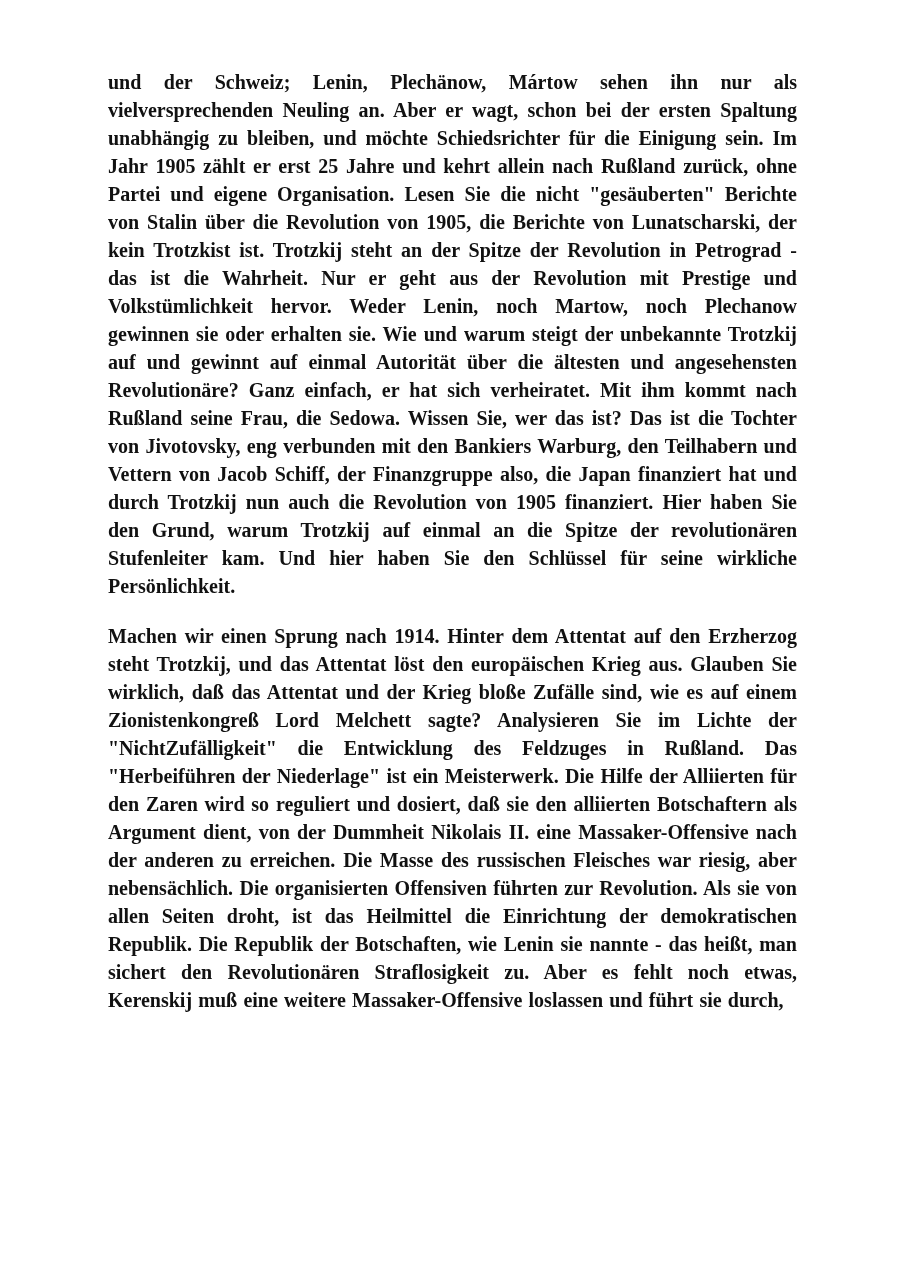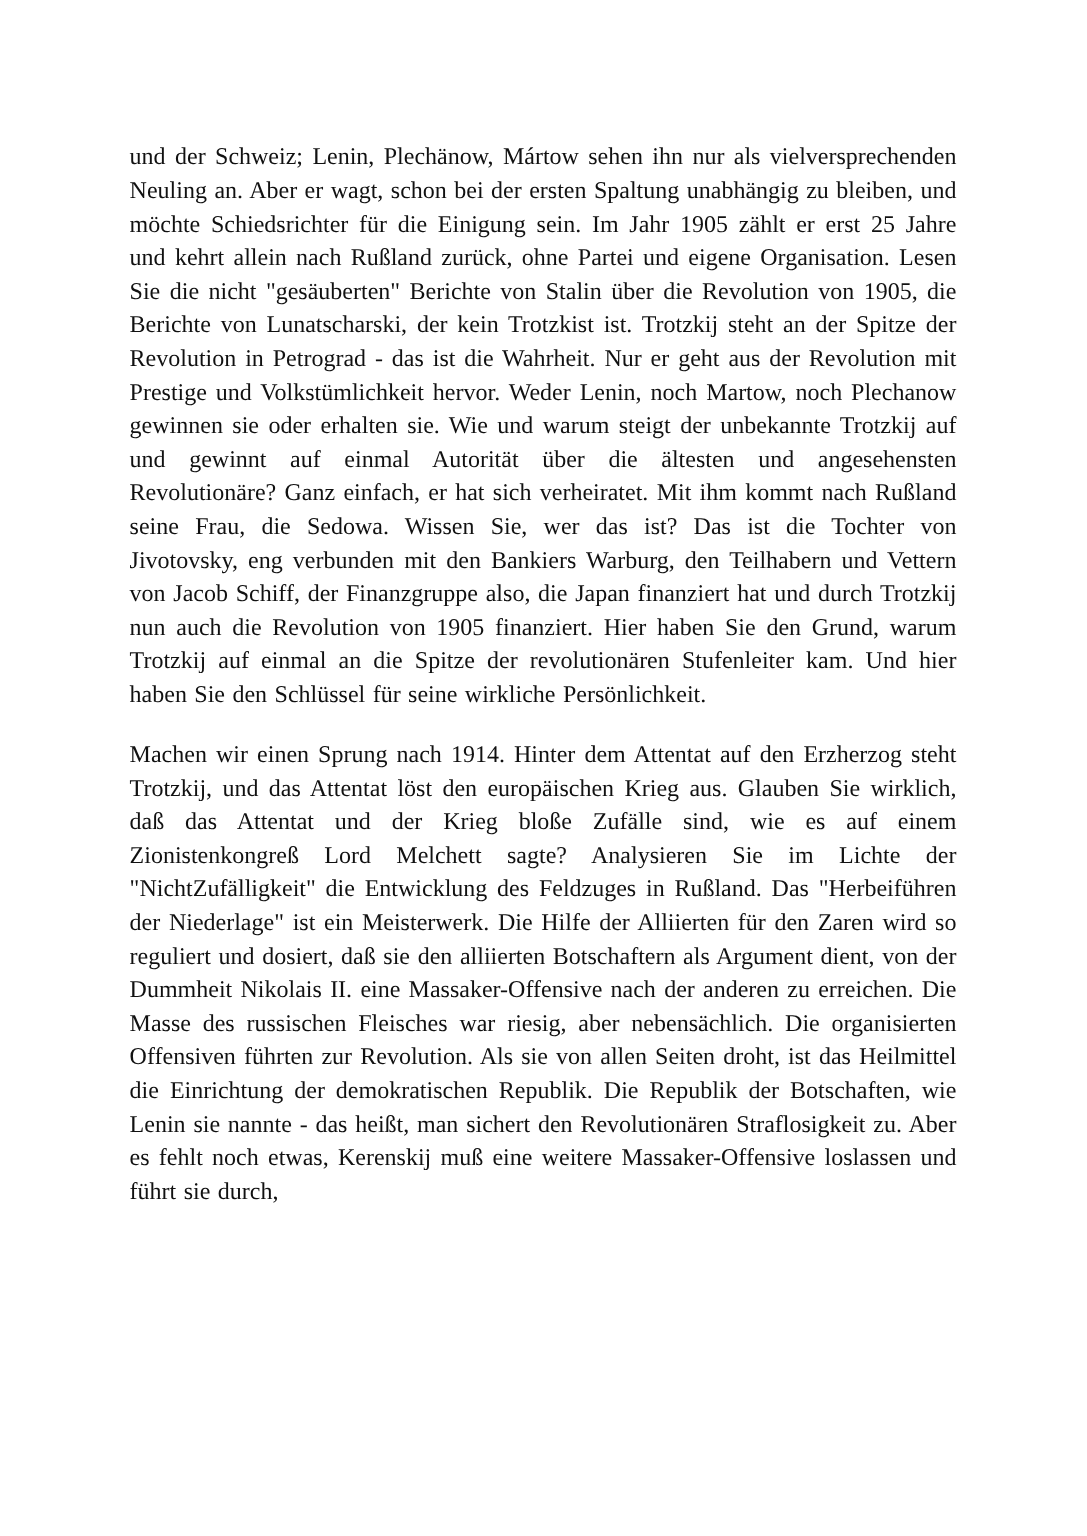--- a/index.html
+++ b/index.html
@@ -10,21 +10,22 @@
     body {
       width: 906px;
       height: 1280px;
       overflow: hidden;
     }
     .page {
       box-sizing: border-box;
       width: 906px;
       height: 1280px;
       background: #ffffff;
-      padding: 117px 109px 0 108px;
+      padding: 68px 109px 0 108px;
+      font-weight: bold;
     }
     .para {
       margin: 0 0 22px 0;
       font-family: "Liberation Serif", "DejaVu Serif", serif;
       font-size: 20px;
       line-height: 28px;
       color: #111111;
       text-align: justify;
       word-spacing: 0.06em;
     }

